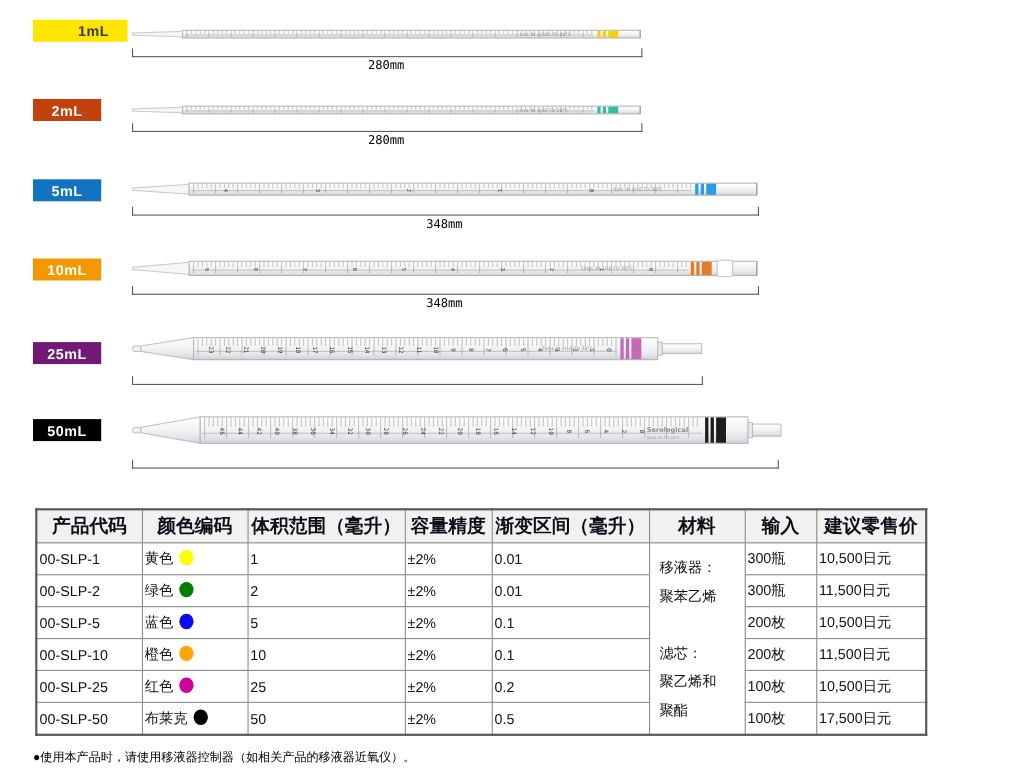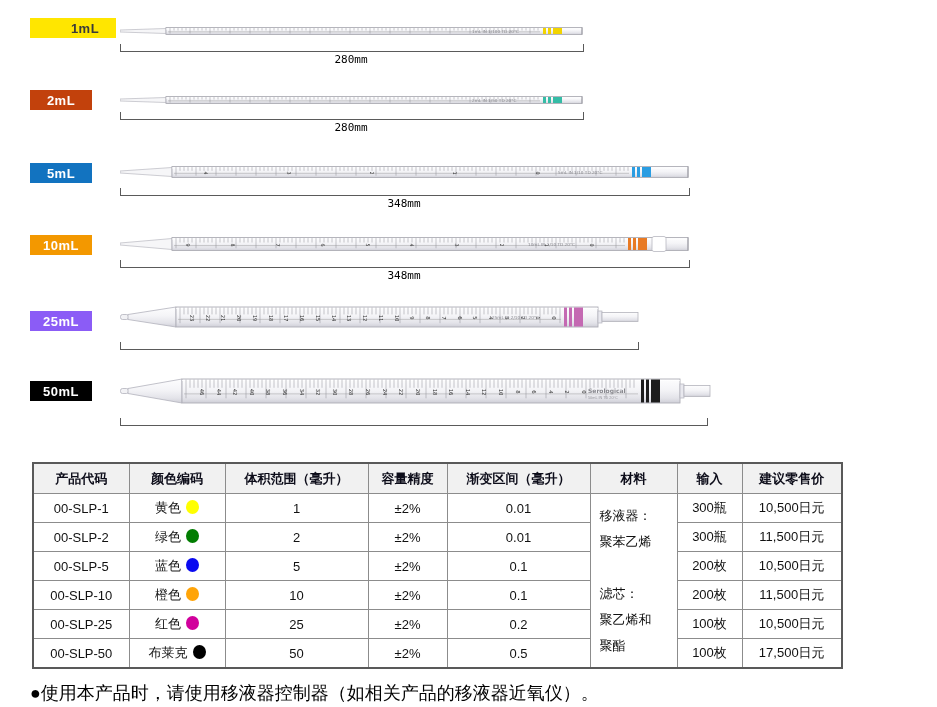--- a/index.html
+++ b/index.html
@@ -10,30 +10,30 @@
   .chip{position:absolute;left:30px;width:62px;height:20px;display:flex;align-items:center;
         justify-content:center;font-size:13px;font-weight:bold;letter-spacing:.5px;}
   .pipette-svg{position:absolute;left:120px;}
   .bracket{position:absolute;left:120px;height:7px;border-left:1px solid #5a5a5a;
            border-right:1px solid #5a5a5a;border-bottom:1px solid #5a5a5a;}
   .bracket-label{position:absolute;left:120px;text-align:center;font-family:"DejaVu Sans Mono",monospace;
            font-size:11px;color:#000;}
   
   #spec-table{position:absolute;left:32px;top:462px;width:809px;border-collapse:collapse;
               border:2px solid #595959;table-layout:fixed;}
-  #spec-table th{border:1px solid #8c8c8c;background:#f1f1f1;font-size:13px;font-weight:bold;
+  #spec-table th{border:1px solid #8c8c8c;background:#f1f1f1;font-size:17px;font-weight:bold;
               color:#0d0d1a;height:29px;text-align:center;padding:0 2px;}
   #spec-table td{border:1px solid #8c8c8c;font-size:13px;color:#111;height:28px;
-              text-align:center;padding:0 2px;background:#fff;}
+              padding:0 2px;background:#fff;}
   #spec-table td.material-cell{text-align:left;vertical-align:middle;padding-left:9px;
               white-space:pre-line;line-height:26px;}
   .color-dot{display:inline-block;width:13px;height:14px;border-radius:50%;
              vertical-align:-2px;margin-left:5px;}
   
-  #footer-note{position:absolute;left:30px;top:681px;font-size:18px;color:#000;}
+  #footer-note{position:absolute;left:30px;top:681px;font-size:11px;color:#000;}
 </style>
 </head>
 <body>
 
 <div id="page">
   <div id="pipette-area">
       <div class="chip" style="top: 18px; background: rgb(255, 230, 0); color: rgb(58, 58, 58); padding-left: 24px;">1mL</div>
       <svg width="474" height="40" class="pipette-svg" style="top: 11px;">
         <defs>
           <linearGradient id="gr0" x1="0" y1="0" x2="0" y2="1">
@@ -134,21 +134,21 @@
         <text x="470" y="21" font-size="5" fill="#333" text-anchor="middle" transform="rotate(90 470 21)" font-family="DejaVu Sans Mono,monospace">0</text>
         <text x="408" y="21.5" font-size="4.2" fill="#8a8a90" font-family="DejaVu Sans,sans-serif">10mL IN 1/10 TD 20°C</text>
         <rect x="508" y="14" width="3" height="12" fill="#e87a24"></rect>
         <rect x="513" y="14" width="3" height="12" fill="#e87a24"></rect>
         <rect x="518" y="14" width="9" height="12" fill="#e87a24"></rect>
         <rect x="532" y="12.5" width="14" height="15" rx="2" fill="#fff" stroke="#b8b8c0" stroke-width="0.8"></rect>
         <line x1="568" y1="13.5" x2="568" y2="26.5" stroke="#9a9aa2" stroke-width="1"></line>
       </svg>
       <div class="bracket" style="top: 260px; width: 568px;"></div>
       <div class="bracket-label" style="top: 269px; width: 568px;">348mm</div>
-      <div class="chip" style="top: 311px; background: #8b5cf6; color: rgb(255, 255, 255);">25mL</div>
+      <div class="chip" style="top: 311px; background: #701a75; color: rgb(255, 255, 255);">25mL</div>
       <svg width="530" height="40" class="pipette-svg" style="top: 297px;">
         <defs>
           <linearGradient id="gr4" x1="0" y1="0" x2="0" y2="1">
      <stop offset="0" stop-color="#fdfdfe"></stop>
             <stop offset="0.45" stop-color="#f4f4f7"></stop>
      <stop offset="0.8" stop-color="#e3e3e9"></stop>
             <stop offset="1" stop-color="#cfcfd7"></stop>
           </linearGradient>
         </defs>
         <rect x="0.5" y="17.5" width="8" height="5" rx="2" fill="#f2f2f5" stroke="#b3b3bc" stroke-width="0.8"></rect>

